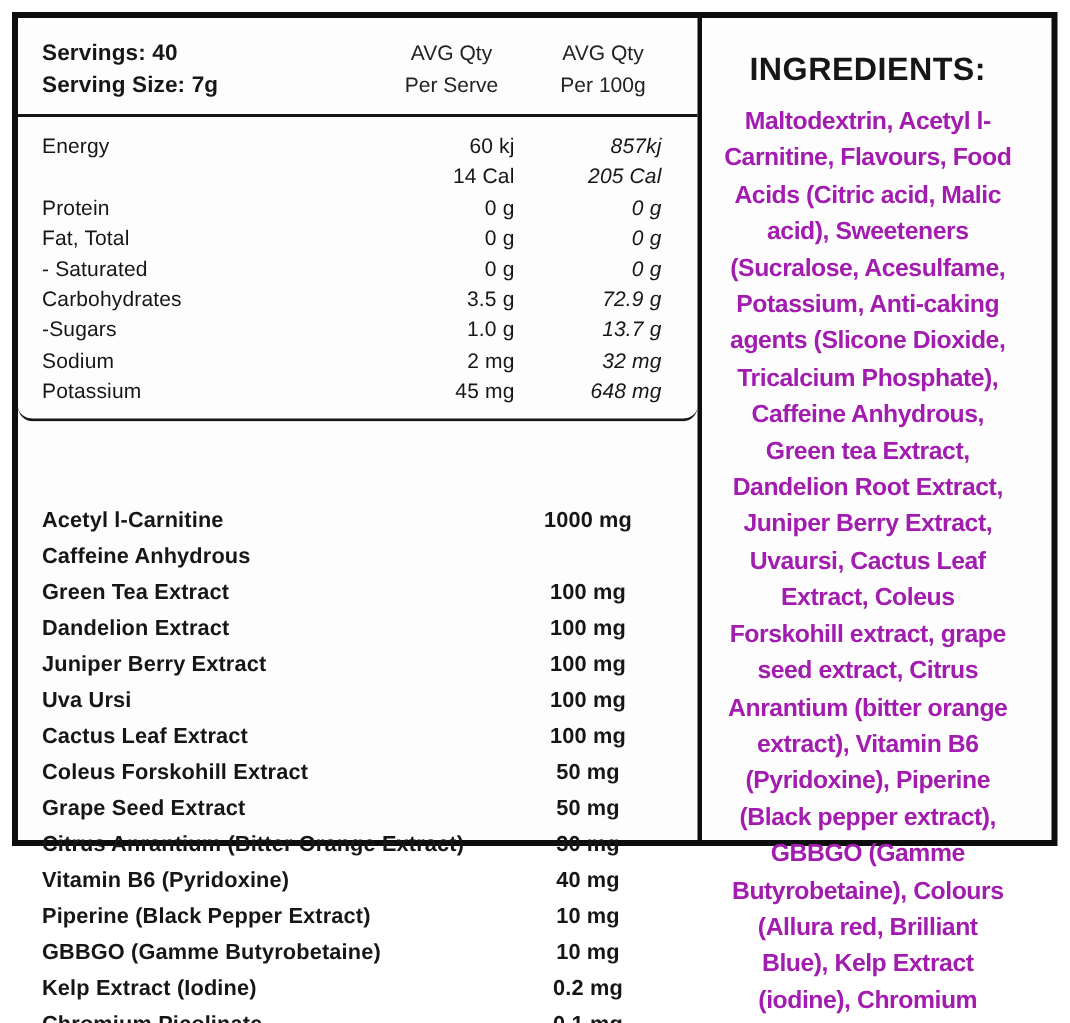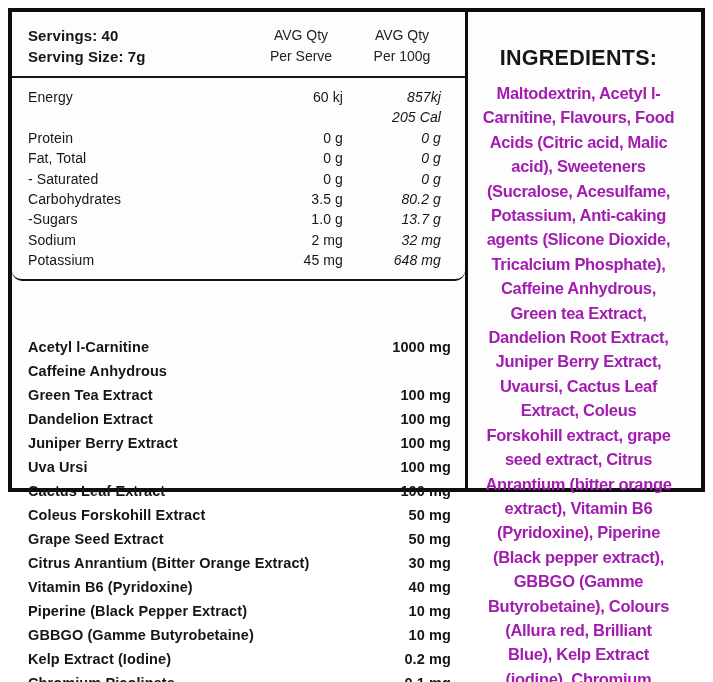--- a/index.html
+++ b/index.html
@@ -6,21 +6,21 @@
   html, body {
     width: 713px; height: 682px;
     background: #ffffff;
     font-family: "Liberation Sans", sans-serif;
     color: #161616;
     overflow: hidden;
   }
   .label {
     position: absolute;
     left: 8px; top: 8px;
-    width: 697px; height: 484px;
+    width: 697px; height: 556px;
     border: 4px solid #0d0d0d;
     background: #fdfdfd;
     display: flex;
   }
   
   .left-panel {
     width: 456px;
     border-right: 3px solid #0d0d0d;
     display: flex;
     flex-direction: column;
@@ -66,26 +66,25 @@
     margin-top: 32px;
   }
   .arow {
     display: flex;
     font-weight: bold;
     font-size: 14.5px;
     line-height: 24px;
     letter-spacing: 0.1px;
   }
   .arow .alabel { flex: 1; text-align: left; }
-  .arow .aamount { width: 120px; text-align: right; padding-right: 2px; }
+  .arow .aamount { width: 120px; text-align: center; padding-right: 2px; }
   
   .right-panel {
     flex: 1;
     padding: 16px 26px 0 14px;
-    margin-top: 12px;
   }
   .ingredients-heading {
     text-align: center;
     font-size: 21.5px;
     font-weight: bold;
     letter-spacing: 0.3px;
     margin: 6px 0 10px 0;
   }
   .ingredients-text {
     font-size: 16.5px;
@@ -119,41 +118,42 @@
     </div>
 
     <div class="nutrition-section">
         <div class="nrow">
           <span class="nlabel">Energy</span>
           <span class="nv1">60 kj</span>
           <span class="nv2">857kj</span>
         </div>
         <div class="nrow">
           <span class="nlabel"></span>
+          <span class="nv1">14 Cal</span>
           <span class="nv2">205 Cal</span>
         </div>
         <div class="nrow">
           <span class="nlabel">Protein</span>
           <span class="nv1">0 g</span>
           <span class="nv2">0 g</span>
         </div>
         <div class="nrow">
           <span class="nlabel">Fat, Total</span>
           <span class="nv1">0 g</span>
           <span class="nv2">0 g</span>
         </div>
         <div class="nrow">
           <span class="nlabel">- Saturated</span>
           <span class="nv1">0 g</span>
           <span class="nv2">0 g</span>
         </div>
         <div class="nrow">
           <span class="nlabel">Carbohydrates</span>
           <span class="nv1">3.5 g</span>
-          <span class="nv2">80.2 g</span>
+          <span class="nv2">72.9 g</span>
         </div>
         <div class="nrow">
           <span class="nlabel">-Sugars</span>
           <span class="nv1">1.0 g</span>
           <span class="nv2">13.7 g</span>
         </div>
         <div class="nrow">
           <span class="nlabel">Sodium</span>
           <span class="nv1">2 mg</span>
           <span class="nv2">32 mg</span>

